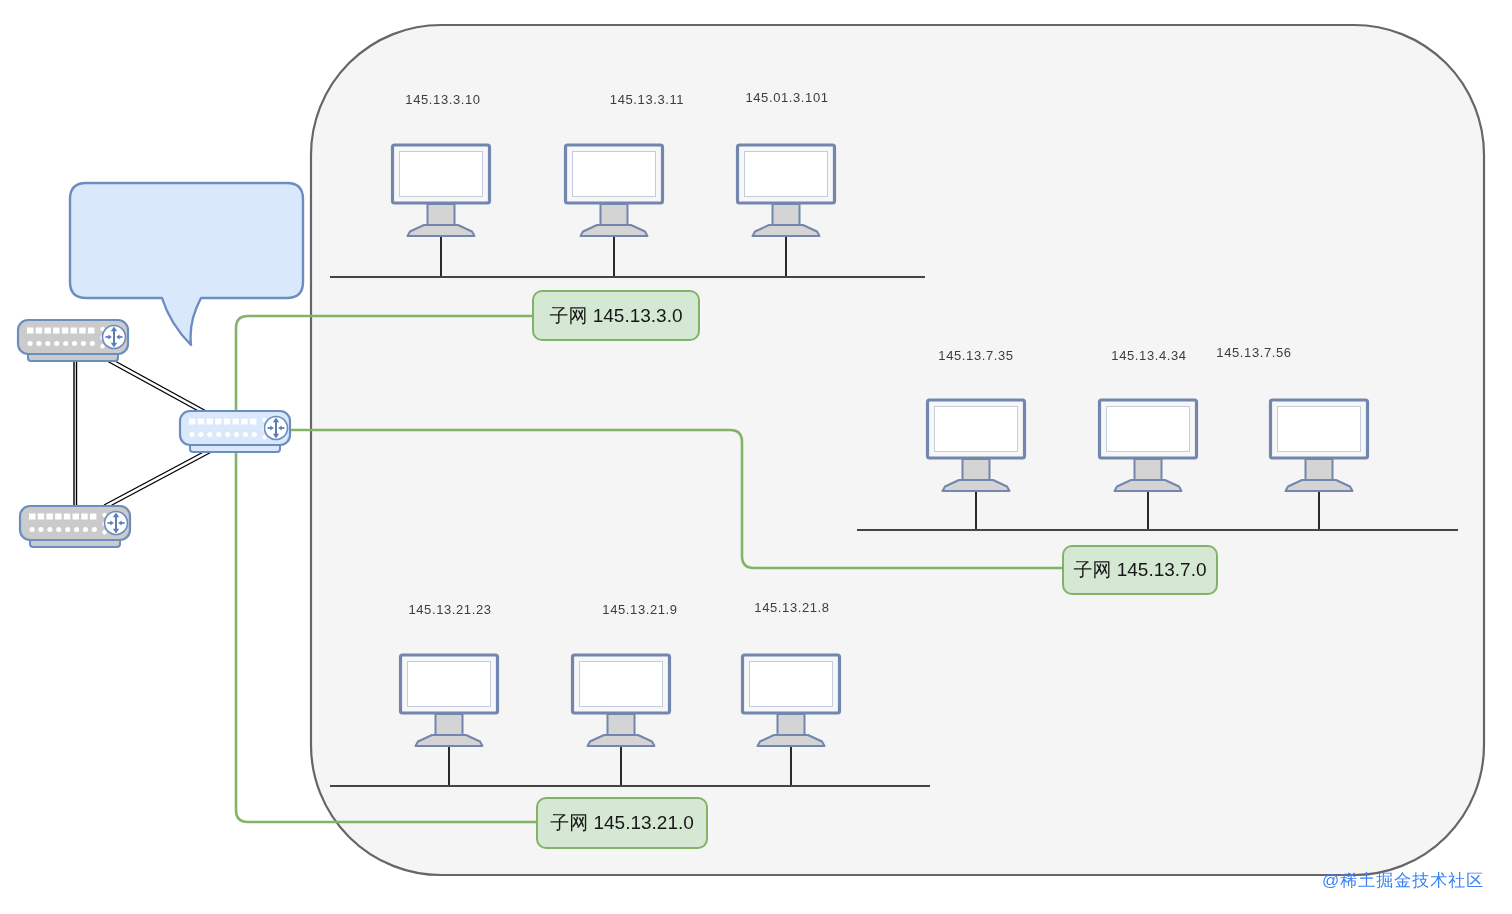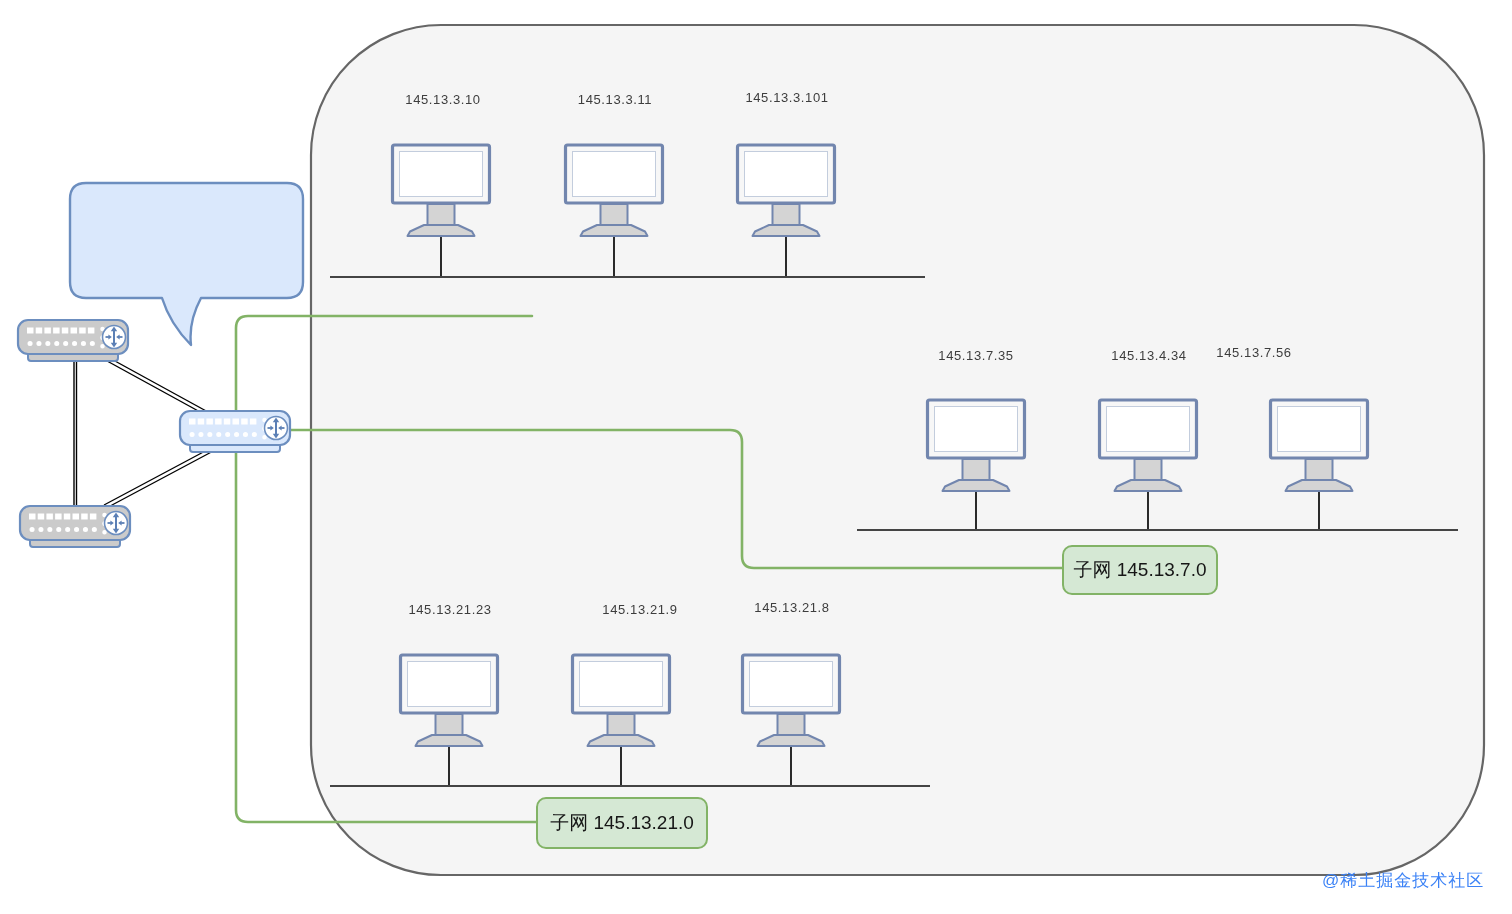--- a/index.html
+++ b/index.html
@@ -144,29 +144,30 @@
     <use href="#monitor-shape" transform="translate(1148,400)"></use>
     <use href="#monitor-shape" transform="translate(1319,400)"></use>
 
     <use href="#monitor-shape" transform="translate(449,655)"></use>
     <use href="#monitor-shape" transform="translate(621,655)"></use>
     <use href="#monitor-shape" transform="translate(791,655)"></use>
   </svg>
 
 
   <div class="ip-label" style="left:443px; top:92px">145.13.3.10</div>
-  <div class="ip-label" style="left:615px; top:92px">145.13.3.11</div>
-  <div class="ip-label" style="left:787px; top:90px">145.13.3.101</div>
+  <div class="ip-label" style="left:647px; top:92px">145.13.3.11</div>
+  <div class="ip-label" style="left:787px; top:90px">145.01.3.101</div>
 
   <div class="ip-label" style="left:976px; top:348px">145.13.7.35</div>
   <div class="ip-label" style="left:1149px; top:348px">145.13.4.34</div>
   <div class="ip-label" style="left:1254px; top:345px">145.13.7.56</div>
 
   <div class="ip-label" style="left:450px; top:602px">145.13.21.23</div>
   <div class="ip-label" style="left:640px; top:602px">145.13.21.9</div>
   <div class="ip-label" style="left:792px; top:600px">145.13.21.8</div>
 
+  <div class="subnet-label" style="left:532px; top:290px; width:168px; height:51px">子网 145.13.3.0</div>
   <div class="subnet-label" style="left:1062px; top:545px; width:156px; height:50px">子网 145.13.7.0</div>
   <div class="subnet-label" style="left:536px; top:797px; width:172px; height:52px">子网 145.13.21.0</div>
 
   <div class="watermark">@稀土掘金技术社区</div>
 
 </div>
 
 </body></html>

